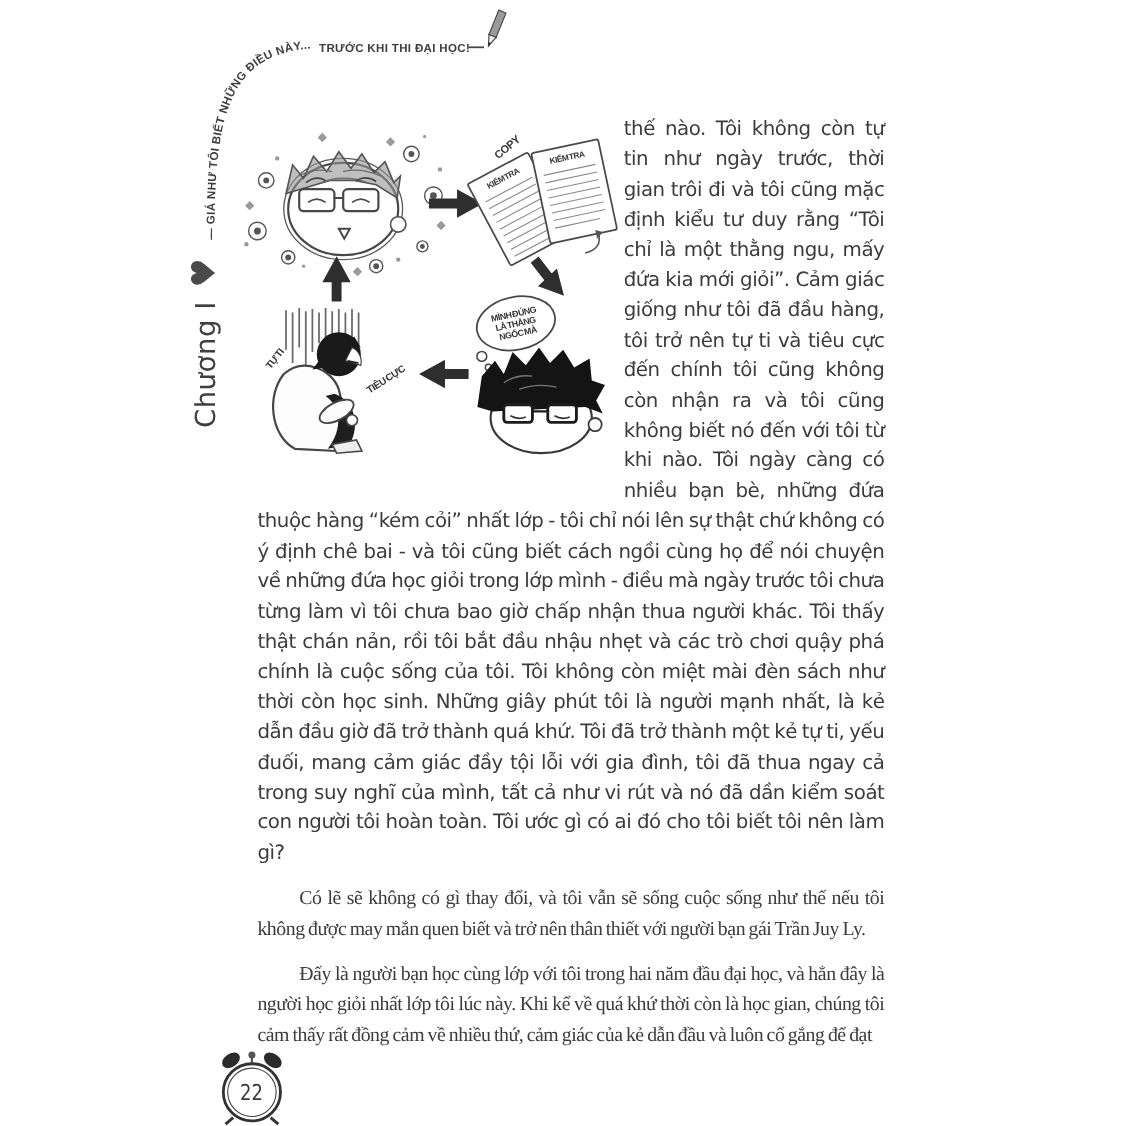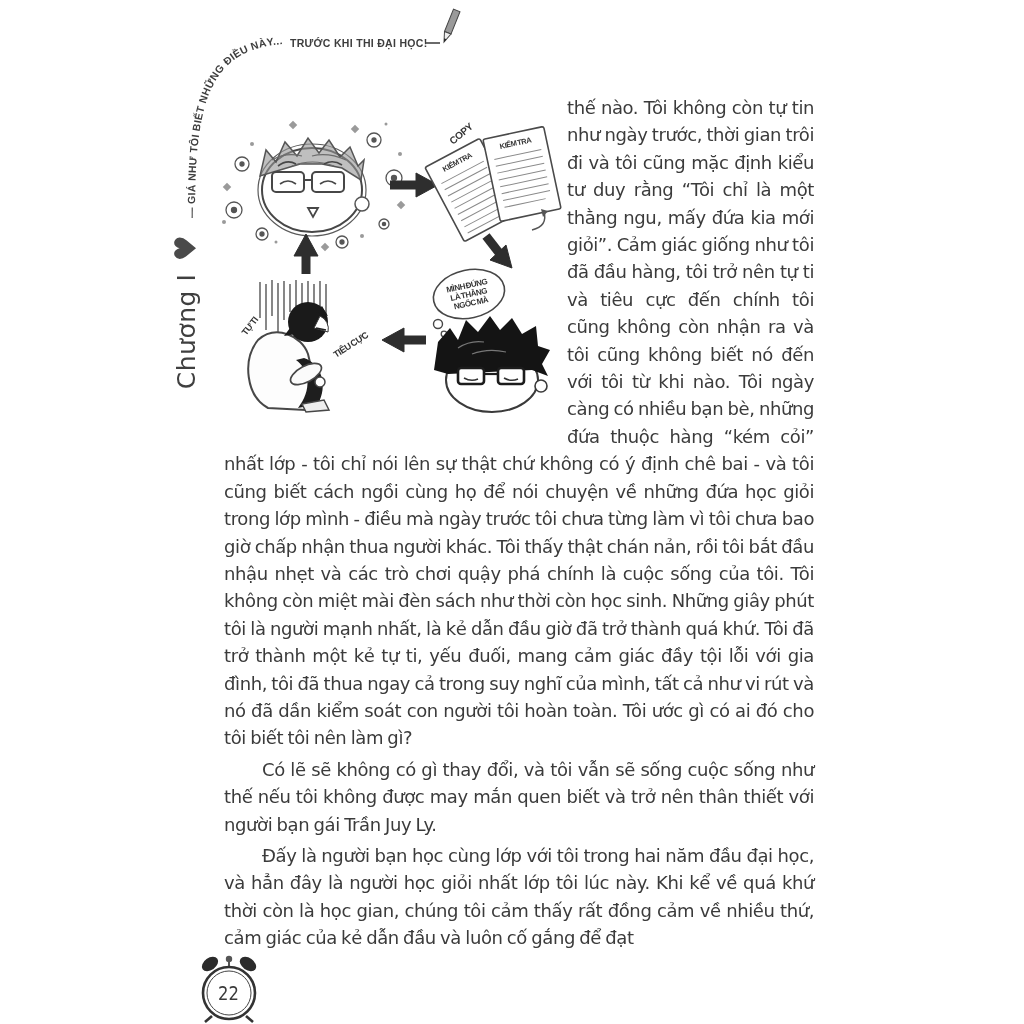--- a/index.html
+++ b/index.html
@@ -21,22 +21,22 @@
     font-family:"Liberation Sans",sans-serif;font-weight:700;
     font-size:10.5px;letter-spacing:0.3px;fill:#3d3d3d;
   }
 
   
   .body-text{
     position:absolute;left:220px;top:90px;width:598px;
     font-size:18px;line-height:27.4px;letter-spacing:-0.4px;word-spacing:-1px;
     color:#3b3b3b;text-align:justify;
   }
-  .body-text p{margin:4px;}
-  .p-indent{margin-top:9px;text-indent:38px;}
+  .body-text p{margin:14px;}
+  .p-indent{margin-top:9px;text-indent:38px;font-family:Liberation Serif, serif;}
   .illu-float{float:left;width:347px;height:352px;}
   .ill-label{font-family:"Liberation Sans",sans-serif;font-weight:700;fill:#333333;}
 
   .footer-clock{position:absolute;left:190px;top:948px;}
   .page-num{font-family:"DejaVu Sans",sans-serif;font-size:20px;fill:#3a3a3a;}
 </style>
 </head>
 <body>
 
 <div class="page">

